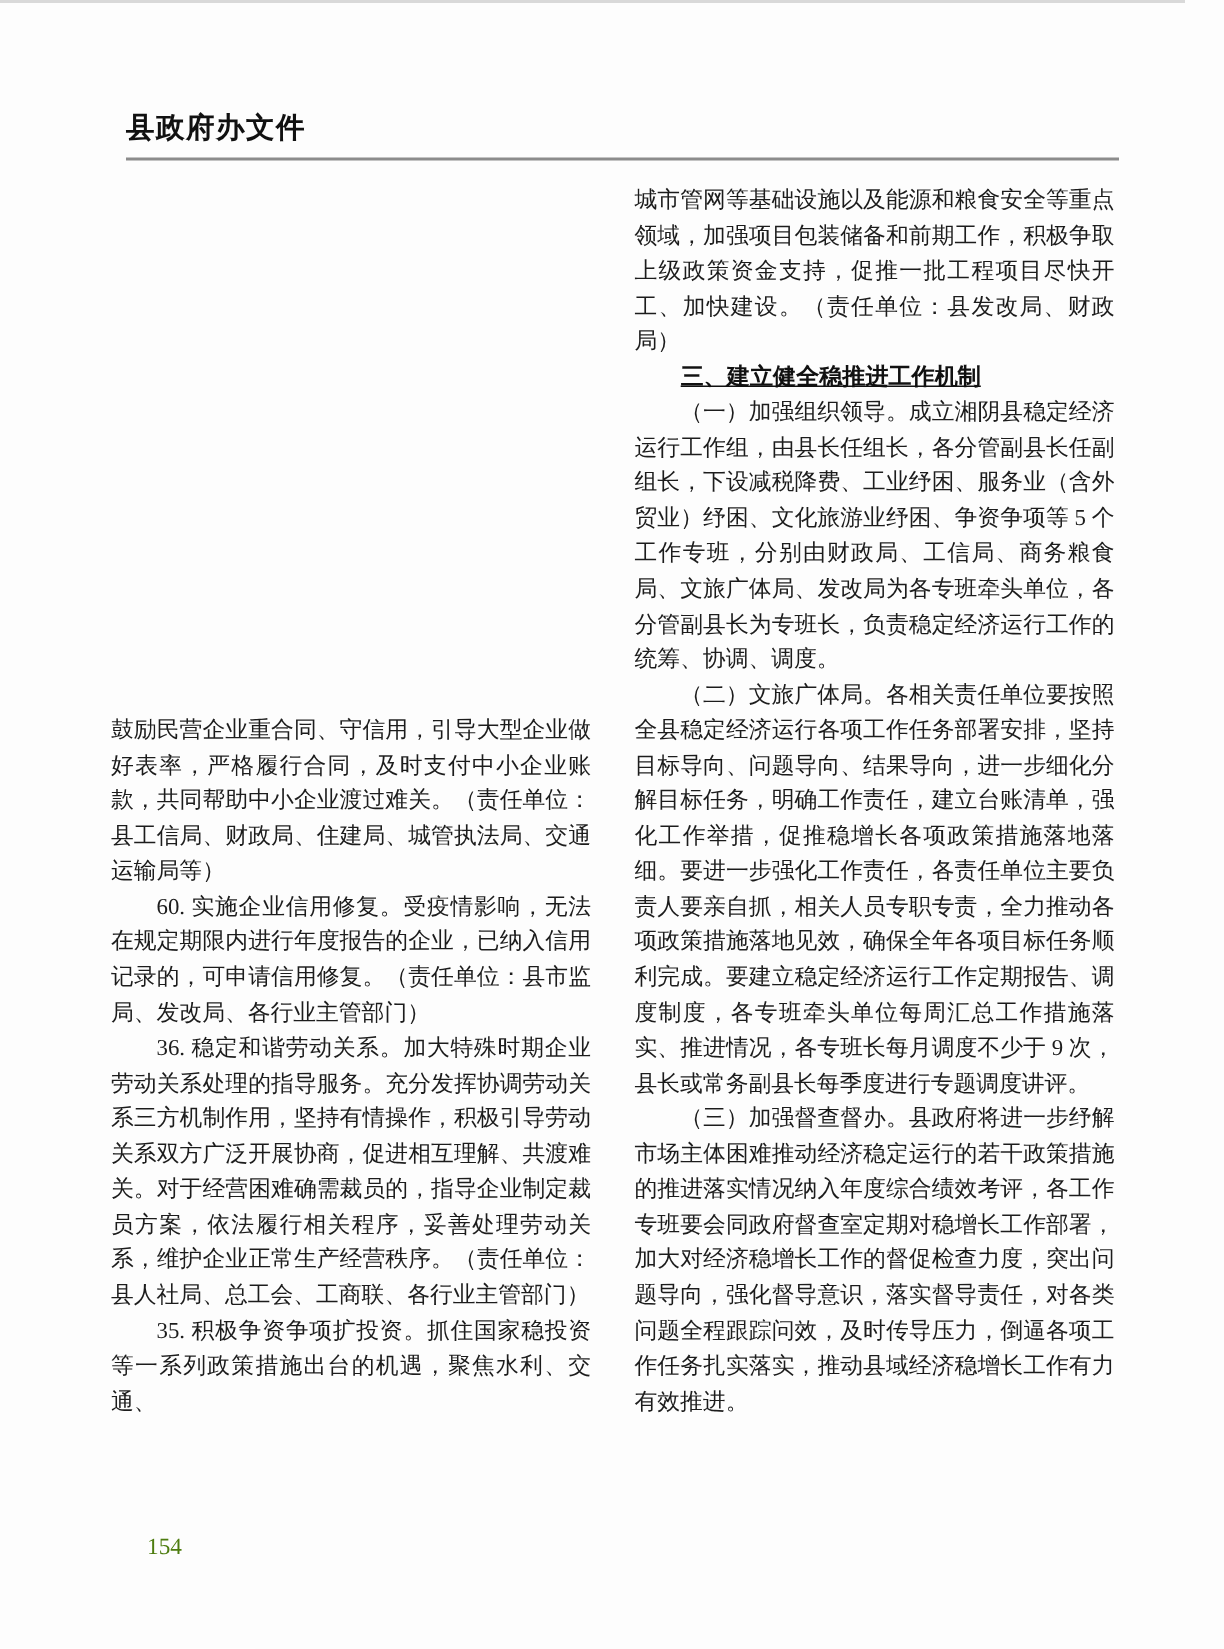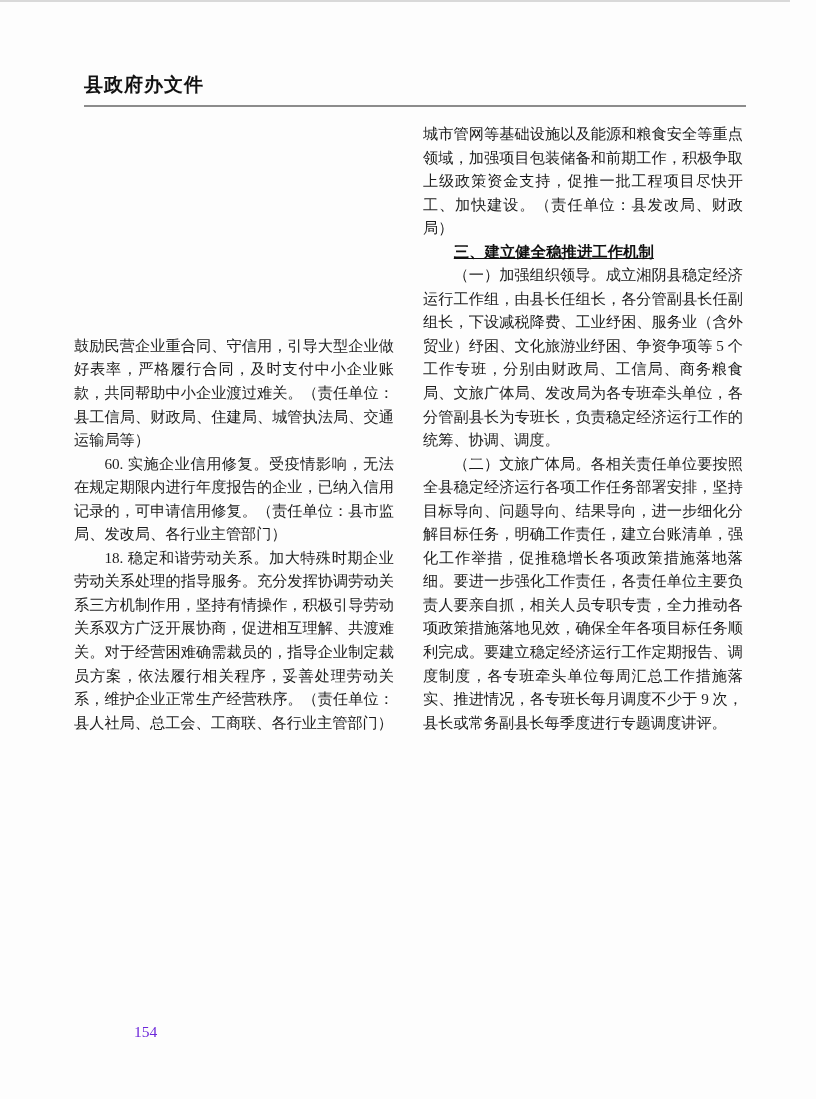--- a/index.html
+++ b/index.html
@@ -57,52 +57,55 @@
     font-size: 15.4px;
     line-height: 23.55px;
     text-indent: 2em;
     color: #111;
     text-decoration: underline;
   }
   .kai { }
   .footer-pagenum {
     position: absolute; left: 98px; top: 1023px;
     font-size: 15.5px;
-    color: #6d28d9;
-    margin-left: 36px;
+    color: #4d7c0f;
   }
 </style>
 </head>
 <body>
 
 <div class="page">
 
   <div class="scan-edge"></div>
 
   <div class="header">
     <div class="header-title">县政府办文件</div>
     <div class="header-rule"></div>
   </div>
 
   <div class="columns">
 
     <div class="col">
       <p>鼓励民营企业重合同、守信用，引导大型企业做好表率，严格履行合同，及时支付中小企业账款，共同帮助中小企业渡过难关。（责任单位：县工信局、财政局、住建局、城管执法局、交通运输局等）</p>
       <p class="ind">60. 实施企业信用修复。受疫情影响，无法在规定期限内进行年度报告的企业，已纳入信用记录的，可申请信用修复。（责任单位：县市监局、发改局、各行业主管部门）</p>
-      <p class="ind">18. 稳定和谐劳动关系。加大特殊时期企业劳动关系处理的指导服务。充分发挥协调劳动关系三方机制作用，坚持有情操作，积极引导劳动关系双方广泛开展协商，促进相互理解、共渡难关。对于经营困难确需裁员的，指导企业制定裁员方案，依法履行相关程序，妥善处理劳动关系，维护企业正常生产经营秩序。（责任单位：县人社局、总工会、工商联、各行业主管部门）</p>
+      <p class="ind">36. 稳定和谐劳动关系。加大特殊时期企业劳动关系处理的指导服务。充分发挥协调劳动关系三方机制作用，坚持有情操作，积极引导劳动关系双方广泛开展协商，促进相互理解、共渡难关。对于经营困难确需裁员的，指导企业制定裁员方案，依法履行相关程序，妥善处理劳动关系，维护企业正常生产经营秩序。（责任单位：县人社局、总工会、工商联、各行业主管部门）</p>
+      <p class="ind">35. 积极争资争项扩投资。抓住国家稳投资等一系列政策措施出台的机遇，聚焦水利、交通、</p>
     </div>
 
     <div class="col">
       <p>城市管网等基础设施以及能源和粮食安全等重点领域，加强项目包装储备和前期工作，积极争取上级政策资金支持，促推一批工程项目尽快开工、加快建设。（责任单位：县发改局、财政局）</p>
       <p class="sec-heading">三、建立健全稳推进工作机制</p>
       <p class="ind">
         <span class="kai">（一）加强组织领导。</span><span>成立湘阴县稳定经济运行工作组，由县长任组长，各分管副县长任副组长，下设减税降费、工业纾困、服务业（含外贸业）纾困、文化旅游业纾困、争资争项等 5 个工作专班，分别由财政局、工信局、商务粮食局、文旅广体局、发改局为各专班牵头单位，各分管副县长为专班长，负责稳定经济运行工作的统筹、协调、调度。</span>
       </p>
       <p class="ind">
         <span class="kai">（二）文旅广体局。</span><span>各相关责任单位要按照全县稳定经济运行各项工作任务部署安排，坚持目标导向、问题导向、结果导向，进一步细化分解目标任务，明确工作责任，建立台账清单，强化工作举措，促推稳增长各项政策措施落地落细。要进一步强化工作责任，各责任单位主要负责人要亲自抓，相关人员专职专责，全力推动各项政策措施落地见效，确保全年各项目标任务顺利完成。要建立稳定经济运行工作定期报告、调度制度，各专班牵头单位每周汇总工作措施落实、推进情况，各专班长每月调度不少于 9 次，县长或常务副县长每季度进行专题调度讲评。</span>
       </p>
+      <p class="ind">
+        <span class="kai">（三）加强督查督办。</span><span>县政府将进一步纾解市场主体困难推动经济稳定运行的若干政策措施的推进落实情况纳入年度综合绩效考评，各工作专班要会同政府督查室定期对稳增长工作部署，加大对经济稳增长工作的督促检查力度，突出问题导向，强化督导意识，落实督导责任，对各类问题全程跟踪问效，及时传导压力，倒逼各项工作任务扎实落实，推动县域经济稳增长工作有力有效推进。</span>
+      </p>
     </div>
 
   </div>
 
   <div class="footer-pagenum">154</div>
 
 </div>
 
 </body></html>

